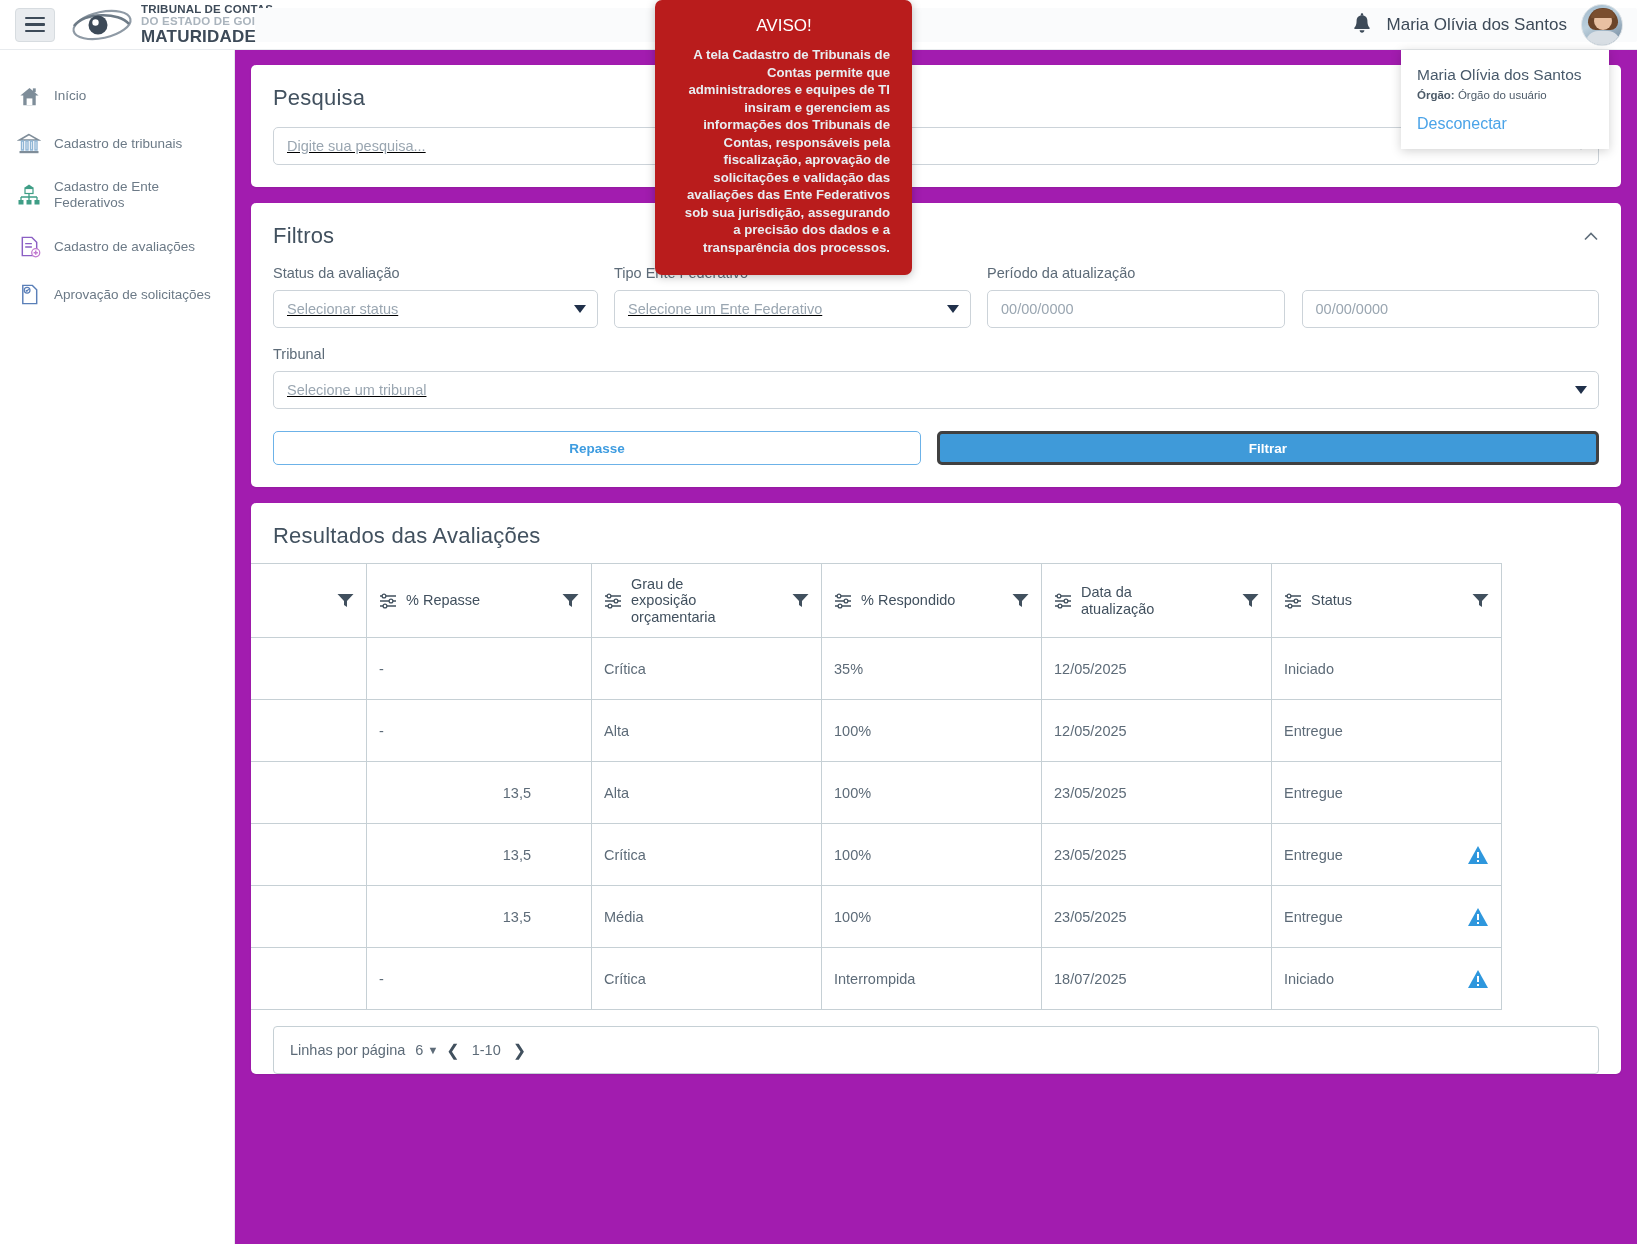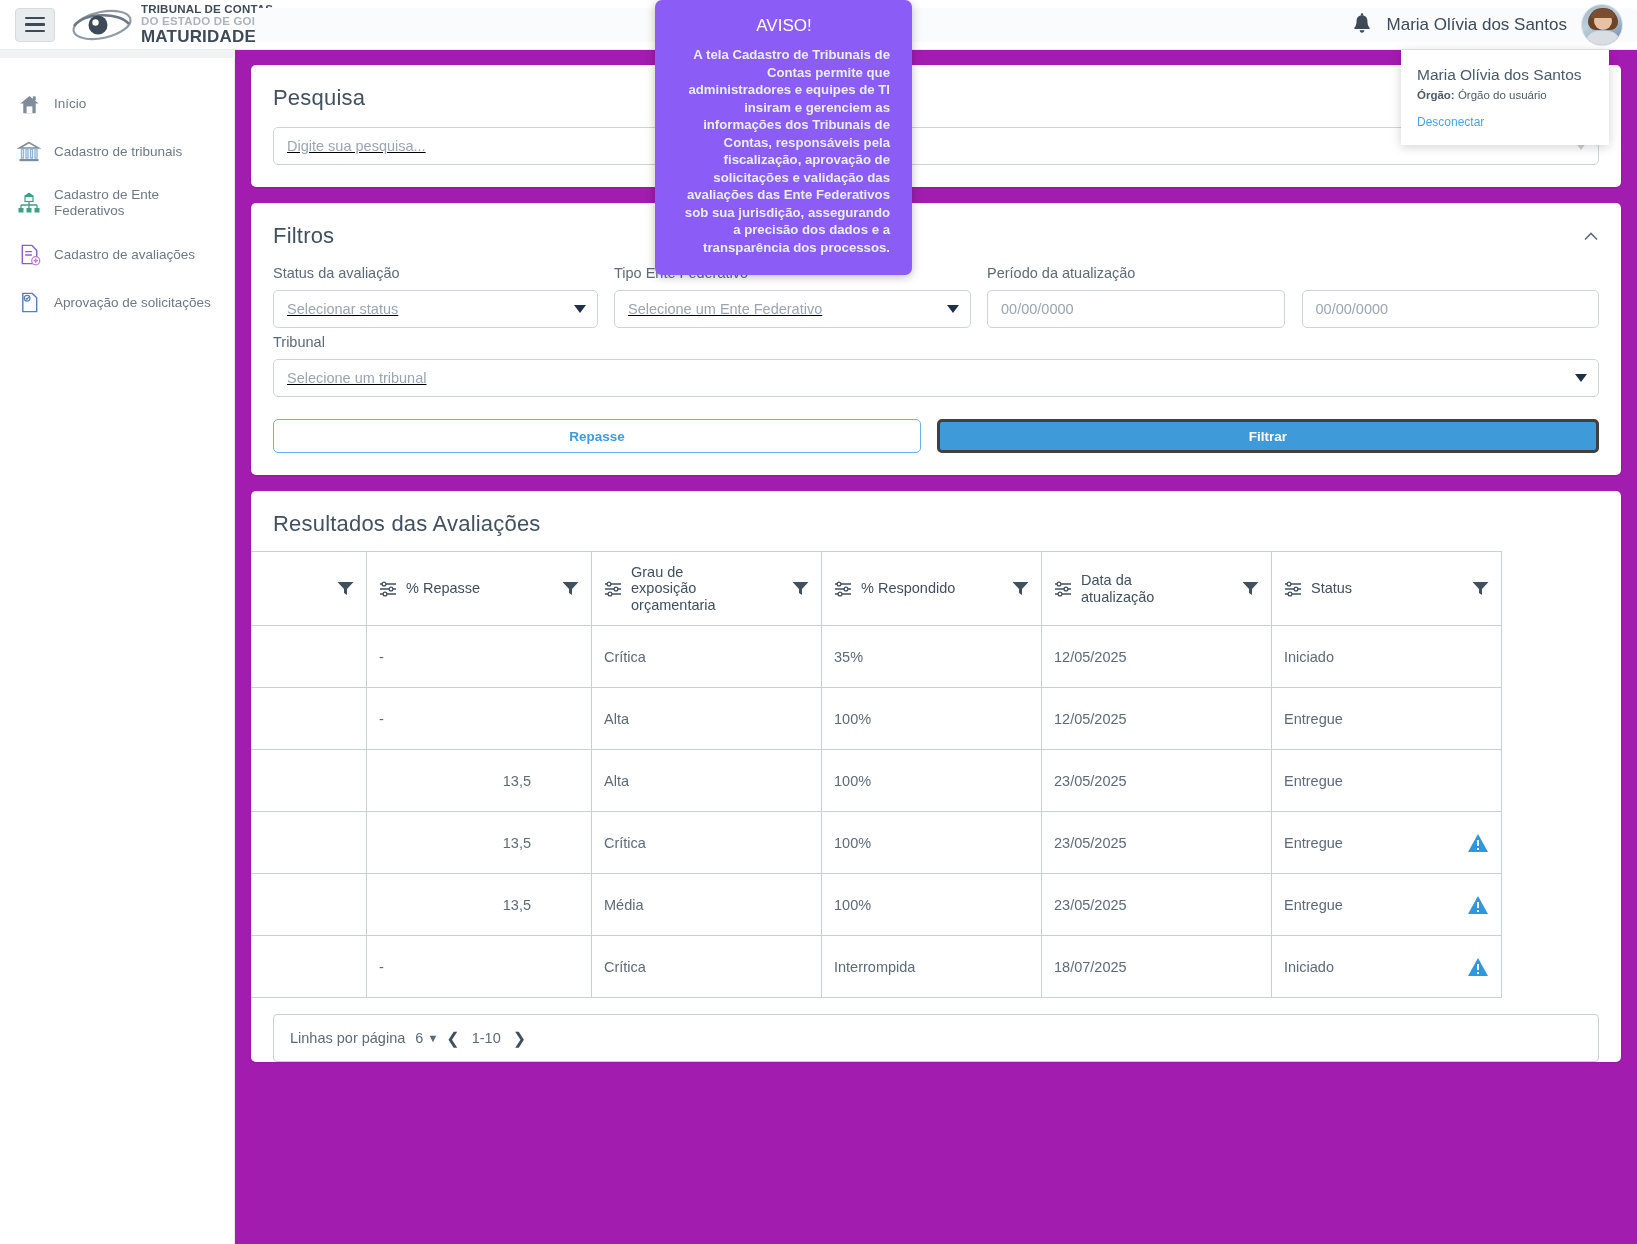--- a/index.html
+++ b/index.html
@@ -57,25 +57,25 @@
 
   
   .user-menu {
     position: absolute; top: 50px; right: 28px; width: 208px;
     background: #fff; box-shadow: 0 2px 10px rgba(0,0,0,.18);
     padding: 16px 14px 16px 16px; z-index: 60;
   }
   .um-name { font-size: 15.5px; color: #495a6b; margin-bottom: 5px; }
   .um-org { font-size: 11.5px; color: #4c5a68; margin-bottom: 14px; }
   .um-org b { font-weight: bold; }
-  .um-link { font-size: 12px; color: #4aa3e8; cursor: pointer; }
+  .um-link { font-size: 16px; color: #4aa3e8; cursor: pointer; }
 
   
   .sidebar {
-    position: absolute; top: 58px; left: 0; width: 235px; bottom: 0;
+    position: absolute; top: 50px; left: 0; width: 235px; bottom: 0;
     background: #ffffff; border-right: 1px solid #e6e9ec;
     padding-top: 22px; z-index: 20;
   }
   .nav-item {
     display: flex; align-items: center; gap: 12px;
     padding: 11px 16px; cursor: pointer;
   }
   .nav-icon { width: 26px; height: 26px; flex: 0 0 26px; display: flex; align-items: center; justify-content: center; }
   .nav-label { font-size: 13.5px; color: #6c7a87; line-height: 1.22; }
 
@@ -157,21 +157,21 @@
     font-size: 14.5px; color: #5d6b78;
   }
   .pager .rp { margin-right: 2px; }
   .pager .perpage { display: inline-flex; align-items: center; gap: 4px; cursor: pointer; }
   .pager .arrow { cursor: pointer; font-size: 16px; color: #41505e; }
   .pager .range { margin: 0 4px; }
 
   
   .tooltip {
     position: absolute; left: 655px; top: 0; width: 257px;
-    background: #8b5cf6; color: #e8edf1; border-radius: 7px;
+    background: #b91c1c; color: #e8edf1; border-radius: 7px;
     padding: 16px 22px 18px 23px; z-index: 70;
     box-shadow: 0 2px 10px rgba(0,0,0,.25);
   }
   .tt-title { text-align: center; font-size: 17px; font-weight: normal; color: #fff; margin-bottom: 10px; }
   .tt-body { font-size: 13.2px; line-height: 1.33; font-weight: bold; text-align: right; }
 </style>
 </head>
 <body>
 
 <div class="topbar">
@@ -335,21 +335,21 @@
               <div>
                 <input class="txt-input" type="text" placeholder="00/00/0000" style="">
               </div>
               <div>
                 <input class="txt-input" type="text" placeholder="00/00/0000" style="">
               </div>
             </div>
           </div>
         </div>
 
-        <div style="margin-top:6px">
+        <div style="margin-top:18px">
           <div class="filter-label">Tribunal</div>
           <div class="sel-wrap">
             <div class="sel-input">
               <span class="ph">Selecione um tribunal</span>
             </div>
             <div class="caret"></div>
           </div>
         </div>
 
         <div class="btn-row">

